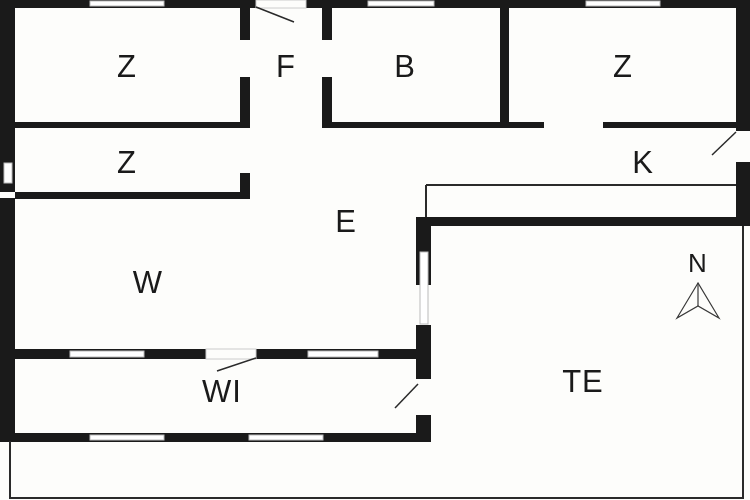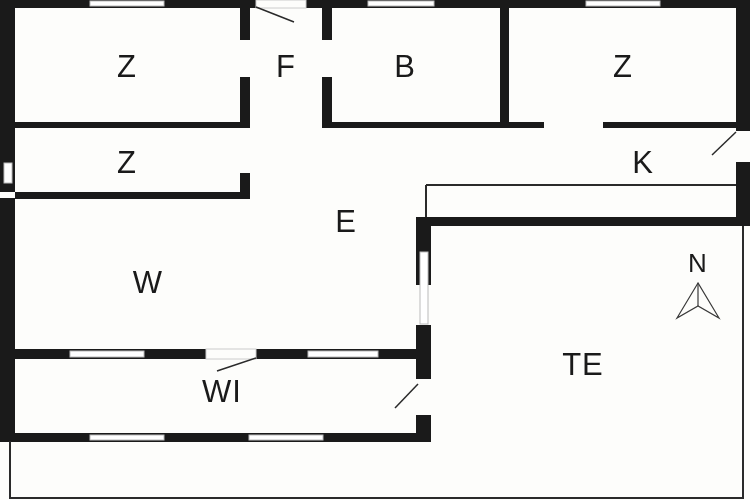--- a/index.html
+++ b/index.html
@@ -82,16 +82,16 @@
 
 <div id="labels">
   <div class="lbl" style="left: 127px; top: 67px;">Z</div>
   <div class="lbl" style="left: 286px; top: 67px;">F</div>
   <div class="lbl" style="left: 405px; top: 67px;">B</div>
   <div class="lbl" style="left: 623px; top: 67px;">Z</div>
   <div class="lbl" style="left: 127px; top: 163px;">Z</div>
   <div class="lbl" style="left: 643px; top: 163px;">K</div>
   <div class="lbl" style="left: 346px; top: 222px;">E</div>
   <div class="lbl" style="left: 148px; top: 283px;">W</div>
-  <div class="lbl" style="left: 583px; top: 365px;">TE</div>
+  <div class="lbl" style="left: 583px; top: 382px;">TE</div>
   <div class="lbl" style="left: 206px; top: 392px; margin-left: 16px;">WI</div>
   <div class="lbl small" style="left: 698px; top: 263px;">N</div>
 </div>
 
 </body></html>

